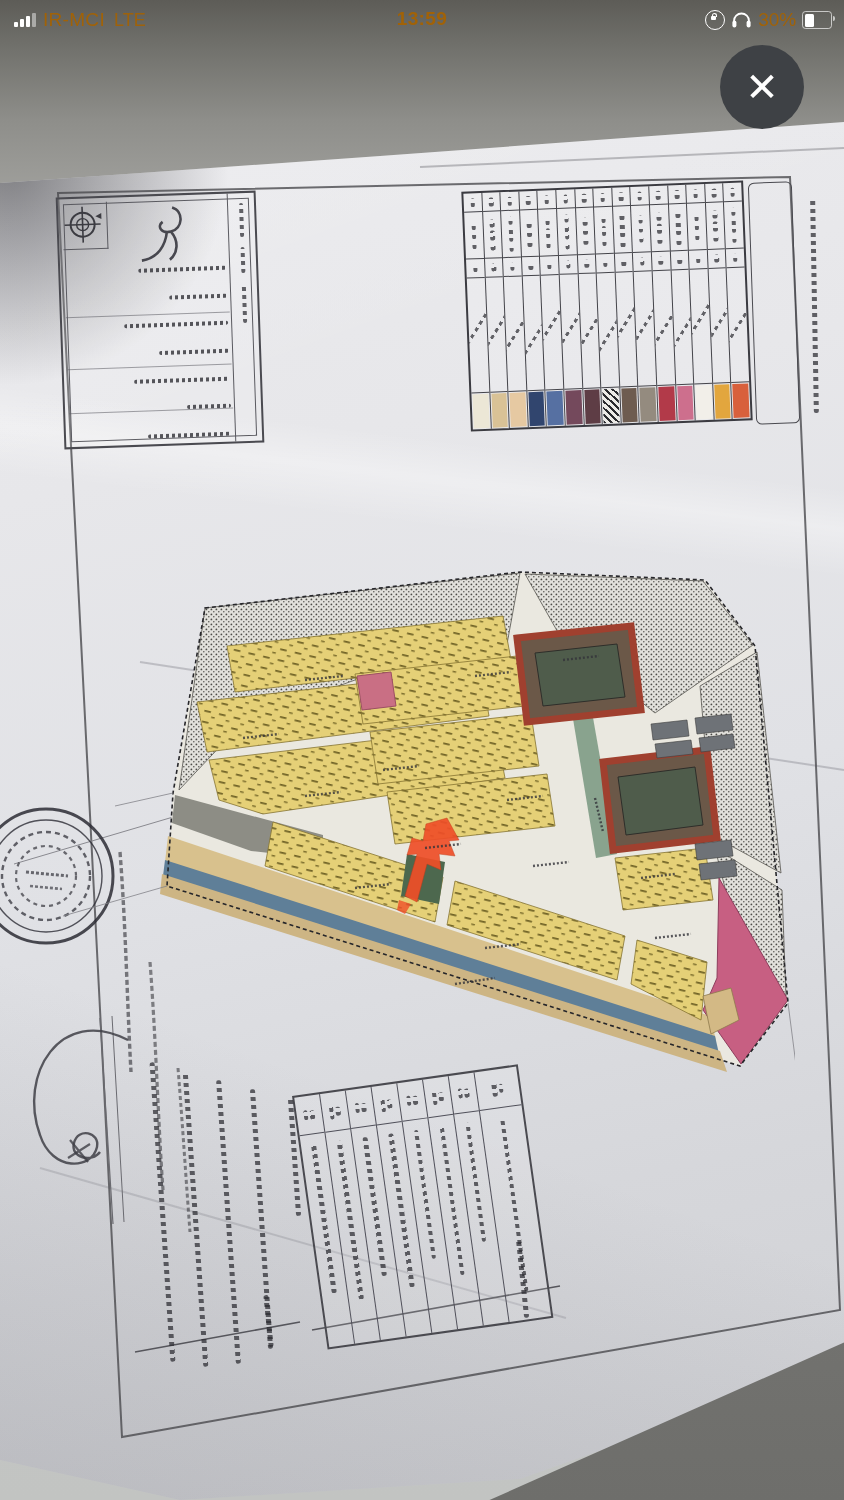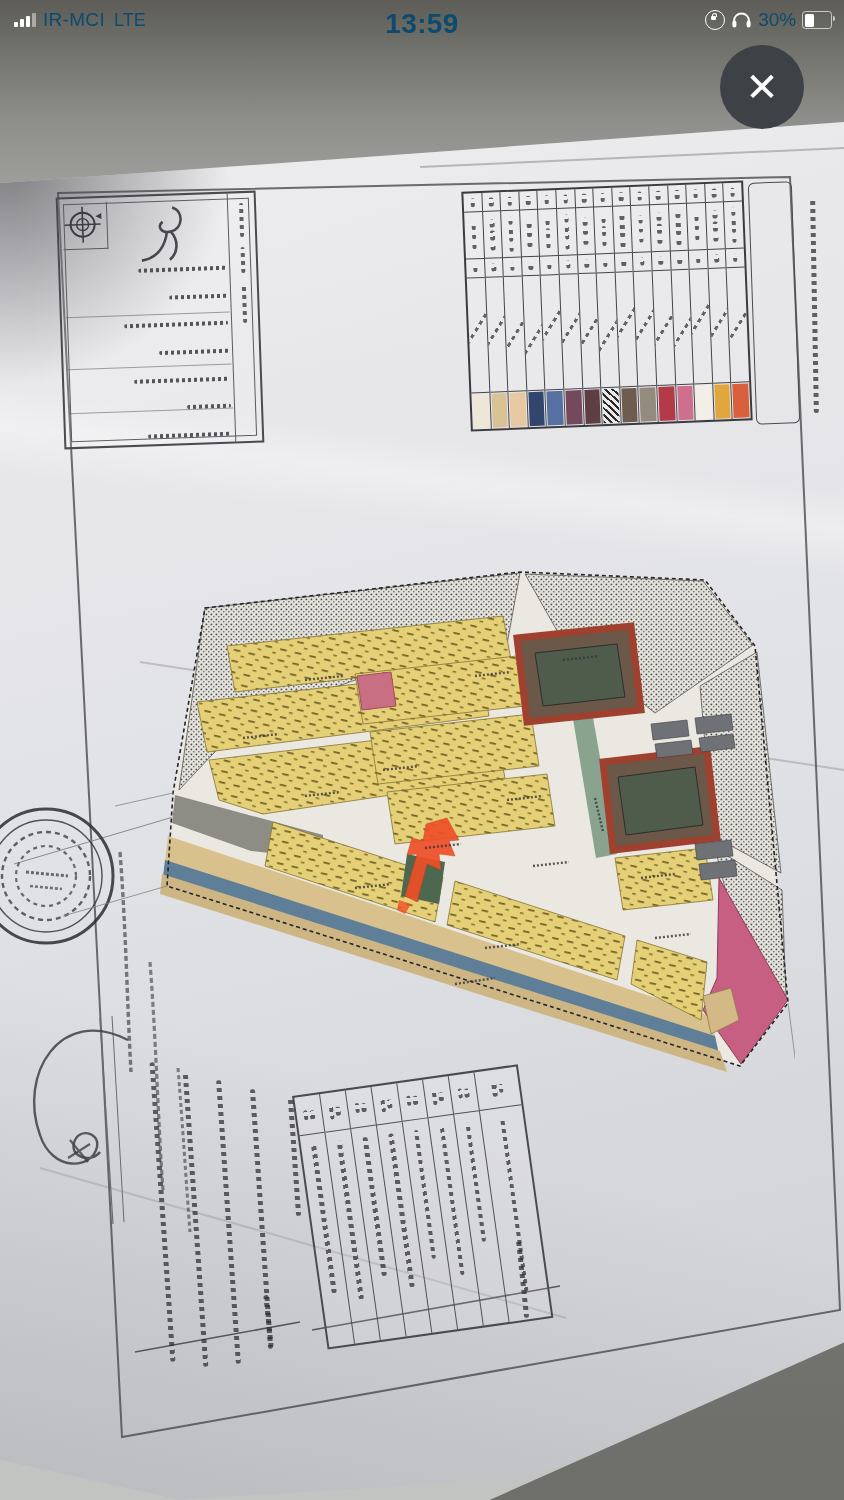--- a/index.html
+++ b/index.html
@@ -2,28 +2,28 @@
 <html><head>
 <meta charset="utf-8">
 <style>
   html,body{margin:0;padding:0;}
   body{
     width:844px;height:1500px;position:relative;overflow:hidden;
     font-family:"Liberation Sans", sans-serif;
     background:linear-gradient(180deg,#5d5c57 0%,#70706b 3%,#8e8e8a 8%,#b2b2af 18%,#bfc0be 32%,#c6c8c6 70%,#c2c4c2 100%);
   }
   
-  .statusbar{position:absolute;left:0;top:0;width:844px;height:46px;z-index:50;color:#0c4a6e;}
+  .statusbar{position:absolute;left:0;top:0;width:844px;height:46px;z-index:50;color:#a16207;}
   .sb-left{position:absolute;left:14px;top:9px;display:flex;align-items:center;gap:7px;}
   .sig{display:flex;align-items:flex-end;gap:2px;height:14px;}
   .sig i{display:block;width:4px;border-radius:1px;background:#fff;}
   .sig i.dim{background:rgba(255,255,255,.45);}
   .sb-carrier{font-size:19px;letter-spacing:.3px;}
   .sb-net{font-size:18px;margin-left:2px;opacity:.95;}
-  .sb-time{position:absolute;left:0;right:0;top:8px;text-align:center;font-size:28px;font-weight:600;letter-spacing:.4px;}
+  .sb-time{position:absolute;left:0;right:0;top:8px;text-align:center;font-size:19px;font-weight:600;letter-spacing:.4px;}
   .sb-right{position:absolute;right:12px;top:9px;display:flex;align-items:center;gap:6px;}
   .rotlock{width:18px;height:18px;border:1.6px solid #fff;border-radius:50%;position:relative;}
   .rotlock::after{content:"";position:absolute;left:5px;top:5px;width:5px;height:4px;background:#fff;border-radius:1px;}
   .rotlock::before{content:"";position:absolute;left:6px;top:2px;width:3px;height:3px;border:1.2px solid #fff;border-bottom:none;border-radius:3px 3px 0 0;}
   .sb-batt-txt{font-size:19px;}
   .batt{width:25px;height:13px;border:1.4px solid rgba(255,255,255,.65);border-radius:3.5px;position:relative;padding:1.4px;}
   .batt .fill{height:100%;background:#fff;border-radius:1.5px;}
   .batt::after{content:"";position:absolute;right:-4px;top:3.5px;width:2.4px;height:5px;background:rgba(255,255,255,.65);border-radius:0 2px 2px 0;}
   
   .closebtn{position:absolute;left:720px;top:45px;width:84px;height:84px;border-radius:50%;

